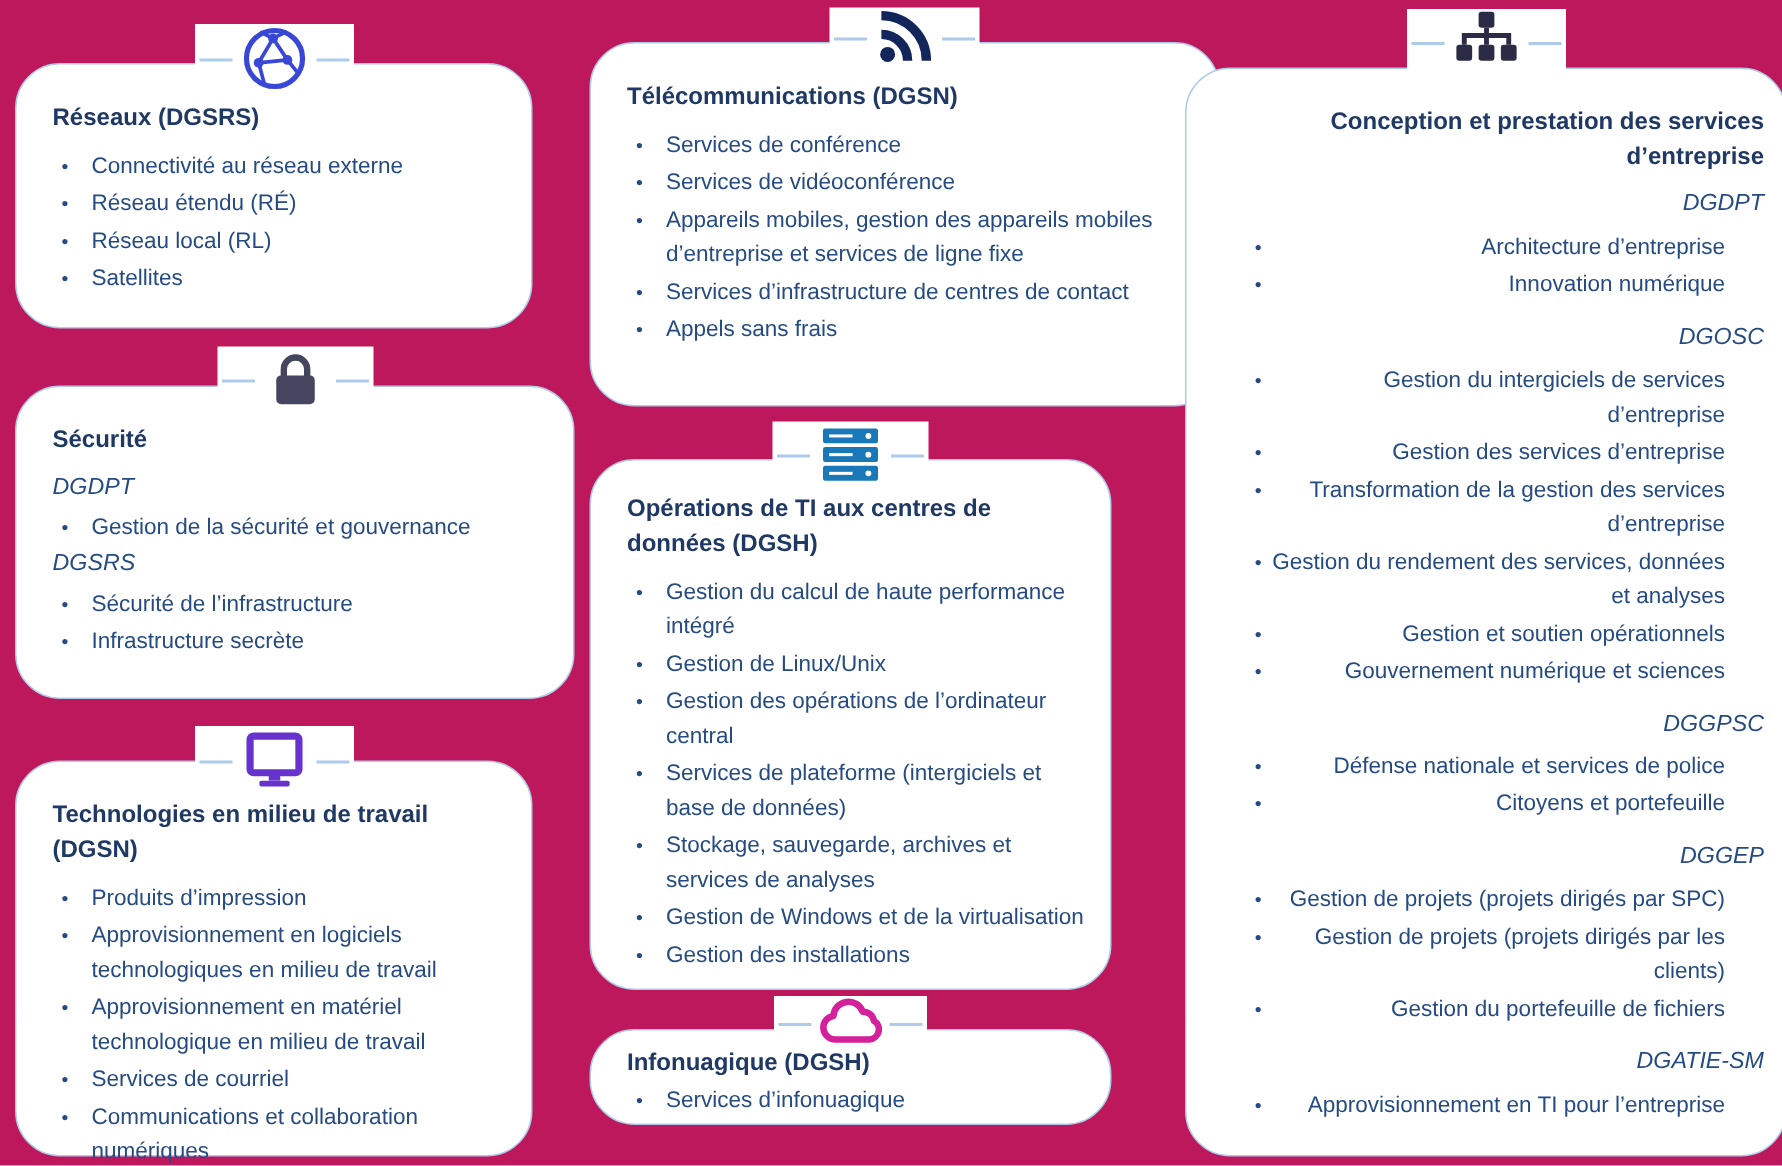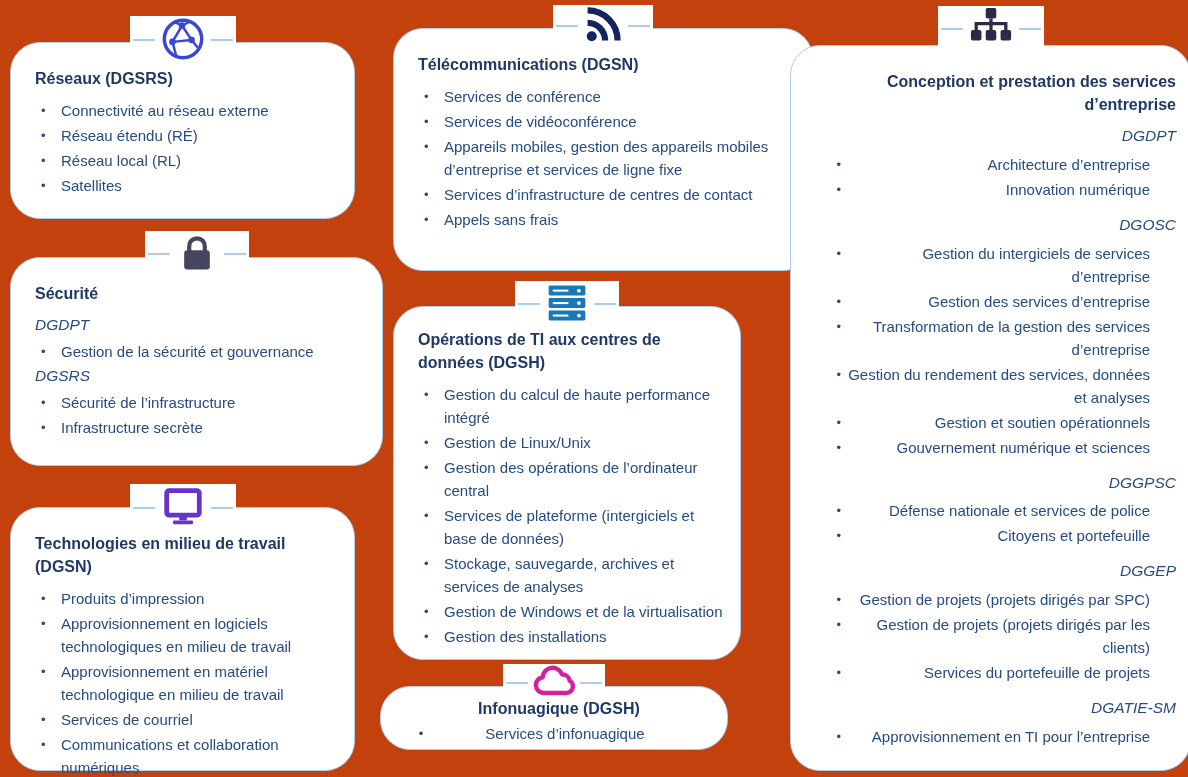--- a/index.html
+++ b/index.html
@@ -1,19 +1,19 @@
 <!DOCTYPE html>
 <html lang="fr" style="--border: #AECBEA; --title: #1F3864; --body: #254B82;"><head>
 <meta charset="utf-8">
 <style>
   html,body{margin:0;padding:0;background:#ffffff;}
   .page{
     position:relative;
     width:1188px;height:777px;
-    background:#c2410c;
+    background:#be185d;
     font-family:"Liberation Sans","DejaVu Sans",sans-serif;
     overflow:hidden;
   }
   .card{
     position:absolute;
     box-sizing:border-box;
     background:#ffffff;
     border:1.5px solid var(--border,#AECBEA);
     border-radius:30px;
     padding:24px 14px 8px 24px;
@@ -68,21 +68,21 @@
     font-size:13px;
   }
   .item-text{flex:1 1 auto;padding-right:14px;}
 
   
   [data-name="card-reseaux"]{left:10px;top:42px;width:345px;height:177px;}
   [data-name="card-securite"]{left:10px;top:257px;width:373px;height:209px;}
   [data-name="card-technologies"]{left:10px;top:507px;width:345px;height:264px;}
   [data-name="card-telecommunications"]{left:393px;top:28px;width:420px;height:243px;}
   [data-name="card-operations-ti"]{left:393px;top:306px;width:348px;height:354px;padding-top:21px;}
-  [data-name="card-infonuagique"]{left:380px;top:686px;width:348px;height:64px;padding-top:10px;text-align:center;}
+  [data-name="card-infonuagique"]{left:393px;top:686px;width:348px;height:64px;padding-top:10px;}
   [data-name="card-conception"]{left:790px;top:45px;width:401px;height:726px;text-align:right;}
 
   
   [data-name="card-reseaux"] li{margin-bottom:6px;}
   [data-name="card-securite"] li{margin-bottom:3px;}
   [data-name="card-telecommunications"] li{margin-bottom:3px;}
   [data-name="card-technologies"] li{margin-bottom:0;}
   [data-name="card-operations-ti"] li{margin-bottom:0;}
   [data-name="card-operations-ti"] .item-text{padding-right:0;}
   [data-name="card-conception"] li{margin-bottom:1px;line-height:22px;}
@@ -345,21 +345,21 @@
         <li data-name="list-item">
           <span class="bullet" data-name="bullet-icon">•</span>
           <span class="item-text" data-name="list-item-text">Gestion de projets (projets dirigés par SPC)</span>
         </li>
         <li data-name="list-item">
           <span class="bullet" data-name="bullet-icon">•</span>
           <span class="item-text" data-name="list-item-text">Gestion de projets (projets dirigés par les clients)</span>
         </li>
         <li data-name="list-item">
           <span class="bullet" data-name="bullet-icon">•</span>
-          <span class="item-text" data-name="list-item-text">Services du portefeuille de projets</span>
+          <span class="item-text" data-name="list-item-text">Gestion du portefeuille de fichiers</span>
         </li>
       </ul>
       <div class="subheading" data-name="section-heading">DGATIE-SM</div>
       <ul class="items" data-name="item-list">
         <li data-name="list-item">
           <span class="bullet" data-name="bullet-icon">•</span>
           <span class="item-text" data-name="list-item-text">Approvisionnement en TI pour l’entreprise</span>
         </li>
       </ul>
     </section>

